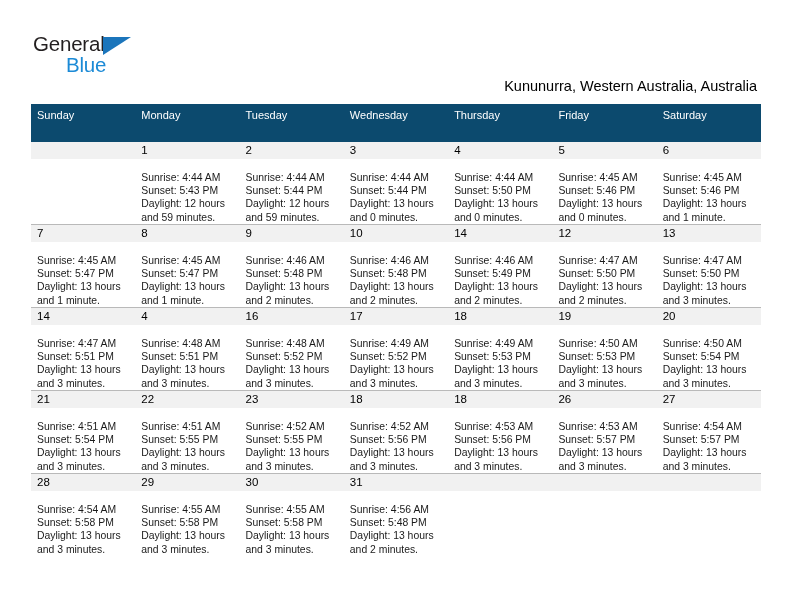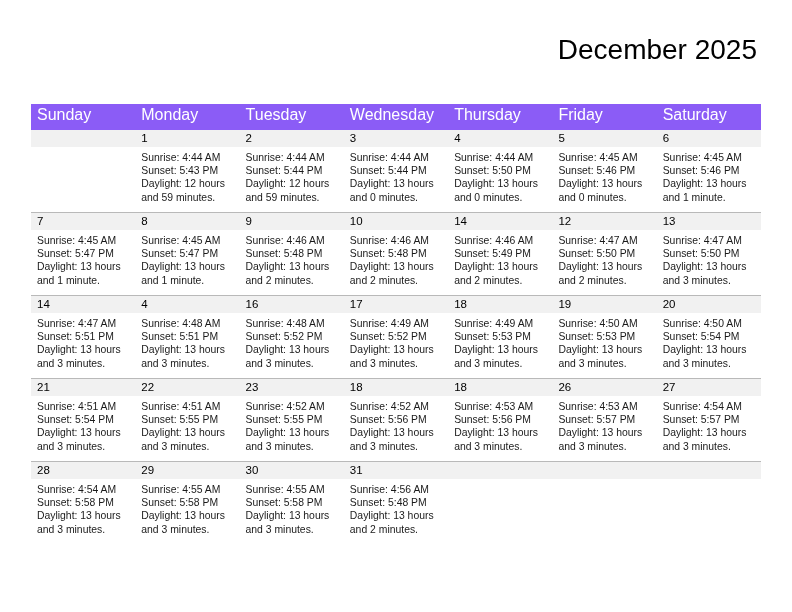--- a/index.html
+++ b/index.html
@@ -88,26 +88,26 @@
   
   .calendar {
     position: absolute;
     left: 31px;
     top: 104px;
     width: 730px;
     border-collapse: collapse;
     table-layout: fixed;
   }
   .calendar th {
-    background: #8b5cf6;
+    background: #0c4a6e;
     color: #ffffff;
-    font-size: 16px;
+    font-size: 11px;
     font-weight: normal;
     text-align: left;
-    padding: 4px 0 8px 6px;
+    padding: 4px 0 20px 6px;
     height: 14px;
     line-height: 14px;
     border: none;
   }
   .calendar td {
     vertical-align: top;
     padding: 0;
     border: none;
     border-top: 1px solid #b9b9b9;
     height: 82px;
@@ -121,39 +121,44 @@
     height: 17px;
     line-height: 17px;
     padding-left: 6px;
     font-size: 11.5px;
     color: #000000;
   }
   .daynum-band.empty {
     color: transparent;
   }
   .cell-body {
-    padding: 4px 5px 0 6px;
+    padding: 12px 5px 0 6px;
     font-size: 10.4px;
     line-height: 13.2px;
     color: #1a1a1a;
   }
   .cell-body div {
     white-space: nowrap;
   }
   td.empty-cell .cell-body { visibility: hidden; }
 </style>
 </head>
 <body>
 
 <div class="page">
 
   <div class="top">
 
-
-    <div class="title">December 2025</div>
+    <div class="logo">
+      <span class="logo-general">General</span>
+      <span class="logo-tri"></span>
+      <span class="logo-blue">Blue</span>
+    </div>
+
+    <div class="subtitle">Kununurra, Western Australia, Australia</div>
   </div>
 
   <table class="calendar">
     <thead>
       <tr>
         <th>Sunday</th>
         <th>Monday</th>
         <th>Tuesday</th>
         <th>Wednesday</th>
         <th>Thursday</th>

